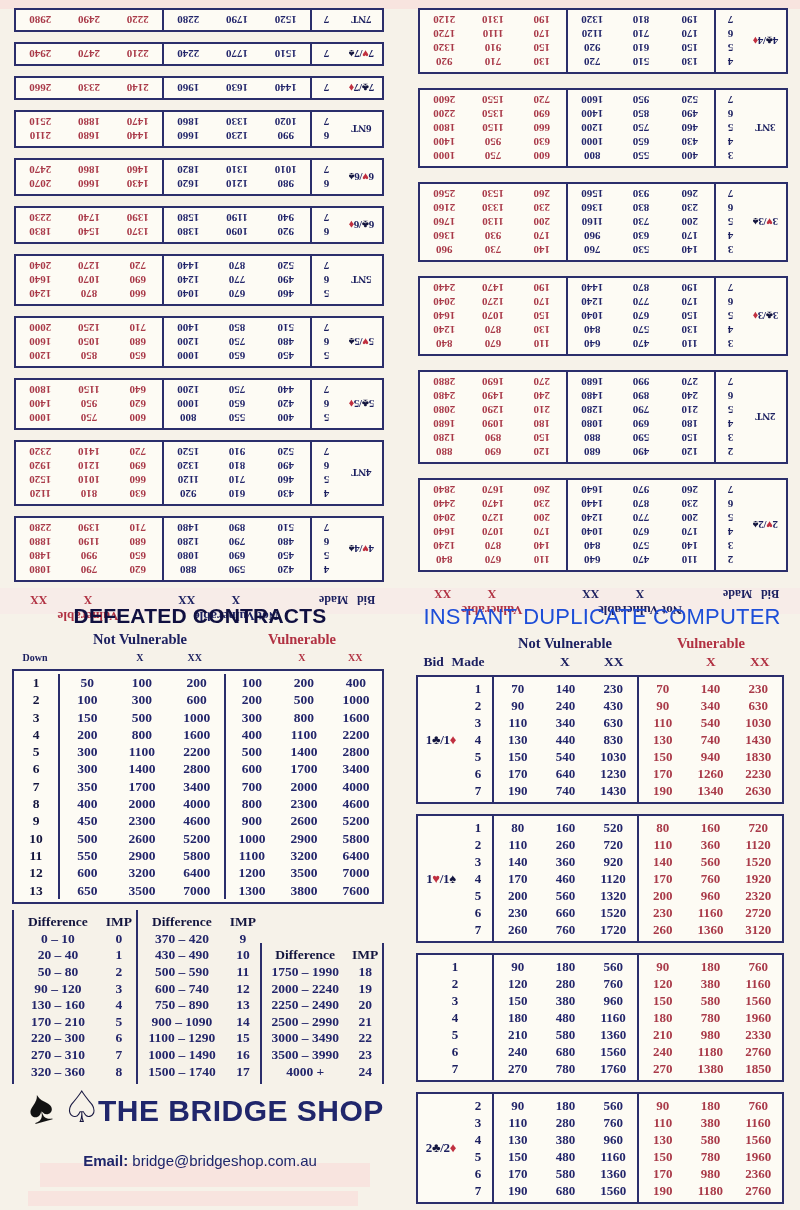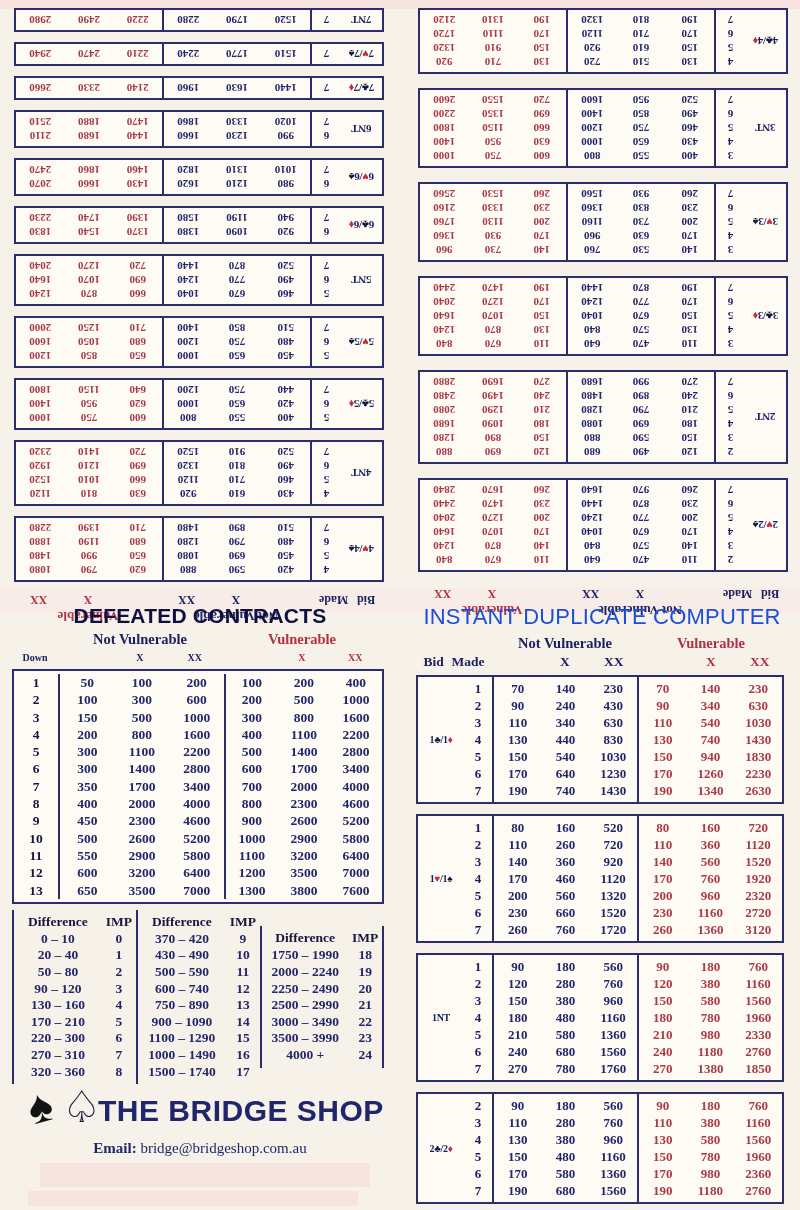--- a/index.html
+++ b/index.html
@@ -54,47 +54,47 @@
   #defBox{display:flex;margin:2px 0 0 12px;width:372px;border:2px solid #2b2e6b;background:#fdfbf4;box-sizing:border-box;padding:3px 0}
   .dcol{width:44px;border-right:2px solid #2b2e6b;display:flex;flex-direction:column}
   .dmcell{height:17.3px;line-height:17.3px;text-align:center;font-weight:bold;font-size:13.5px;color:#14163f}
   .dgrp{display:flex;flex-direction:column}
   .dnvg{width:164px;border-right:2px solid #2b2e6b}
   .dvug{flex:1}
   .drow{display:flex;height:17.3px;line-height:17.3px}
   .dcell{width:33.33%;text-align:center;font-size:13.5px;font-weight:bold;color:#23266b}
 
   #impTitle{margin-top:10px;text-align:center;font-family:"Liberation Sans",sans-serif;font-weight:bold;font-size:20px;color:#101040}
-  #impBox{display:flex;margin:6px 0 0 12px;width:372px;align-items:center}
+  #impBox{display:flex;margin:6px 0 0 12px;width:372px;align-items:flex-end}
   .igrp{width:124px;border-left:2.5px solid #2b2e6b;box-sizing:border-box;padding:2px 0 4px}
   .igrp:last-child{border-right:2.5px solid #2b2e6b}
   .ihead{display:flex;height:19px;line-height:19px;font-weight:bold;font-size:13.5px;color:#14163f}
   .idiff{width:72%;text-align:center}
   .iimp{width:28%;text-align:center}
   .irow{display:flex;height:16.6px;line-height:16.6px;font-size:13.5px;font-weight:bold;color:#23266b}
 
   #logo{position:relative;margin-top:8px;height:44px}
   #spadeSolid{position:absolute;left:28px;top:-8px;font-size:46px;color:#121212;transform:rotate(-15deg);line-height:1}
   #spadeOutline{position:absolute;left:62px;top:-6px;font-size:44px;color:#16163f;line-height:1}
   #brand{position:absolute;left:98px;top:2px;font-family:"Liberation Sans",sans-serif;font-weight:bold;font-size:30px;color:#20266b;letter-spacing:.5px}
-  #emailLine{margin-top:4px;text-align:center;font-family:Liberation Serif, serif;font-size:15px;color:#20266b}
+  #emailLine{margin-top:16px;text-align:center;font-family:Liberation Sans, sans-serif;font-size:15px;color:#20266b}
   #emailLine b{font-weight:bold}
 
   
   #idc-section{position:absolute;left:416px;top:604px;width:372px;z-index:1}
   #idcTitle{text-align:center;font-family:"Liberation Sans",sans-serif;font-weight:normal;font-size:22px;color:#1d4ed8;letter-spacing:.2px}
   #idcHead{margin-top:5px;width:368px}
   #idcHead .hl1{font-size:14.5px;height:19px}
   #idcHead .hl2{font-size:13.5px;height:17px}
   #idcHead .h-bm{width:76px}
   #idcHead .h-grp{width:146px}
   #idcBlocks .sbox{width:368px;margin-top:10px}
   #idcBlocks .sbox:first-child{margin-top:4px}
   .idc .bm{width:76px}
-  .idc .bidlab{width:46px;font-size:10px}
+  .idc .bidlab{width:46px;font-size:13px}
   .idc .mcell,.idc .grow{height:17px;line-height:17px}
   .idc .mcell{font-size:13px}
   .idc .ncell{font-size:13px}
 </style>
 </head>
 <body>
 
 <div class="strip" id="strip-top"></div>
 <div class="strip" id="strip-mid"></div>
 <div class="strip" id="strip-email"></div>
@@ -1469,21 +1469,20 @@
           </div>
           <div class="grow">
             <span class="ncell vcell">260</span>
             <span class="ncell vcell">1360</span>
             <span class="ncell vcell">3120</span>
           </div>
         </div>
       </div>
       <div class="sbox idc">
         <div class="bm">
-          <div class="bidlab">1NT</div>
           <div class="madecol">
             <div class="mcell">1</div>
             <div class="mcell">2</div>
             <div class="mcell">3</div>
             <div class="mcell">4</div>
             <div class="mcell">5</div>
             <div class="mcell">6</div>
             <div class="mcell">7</div>
           </div>
         </div>

